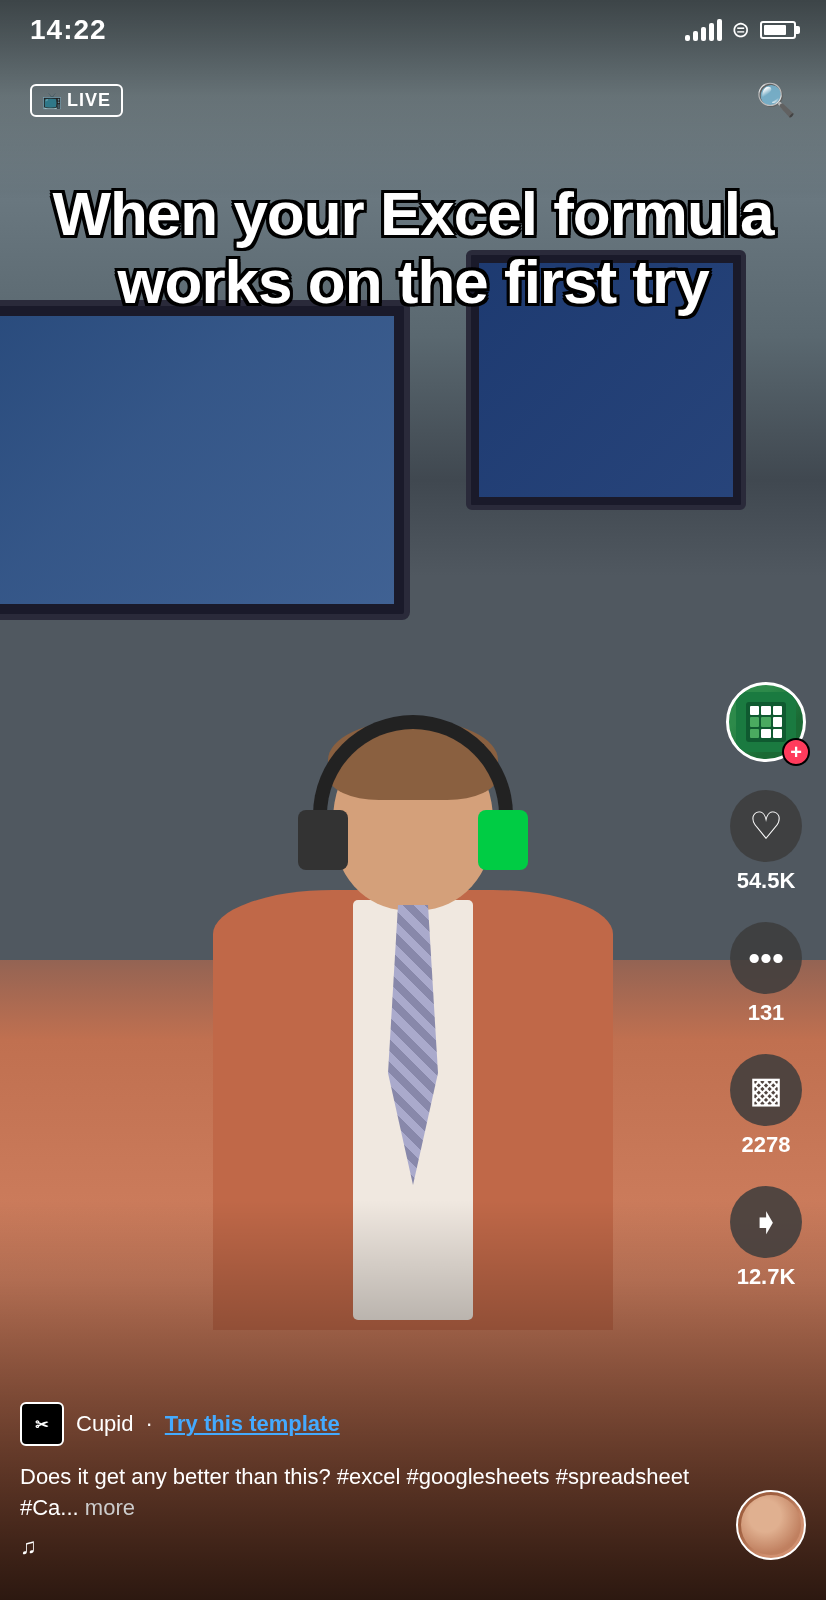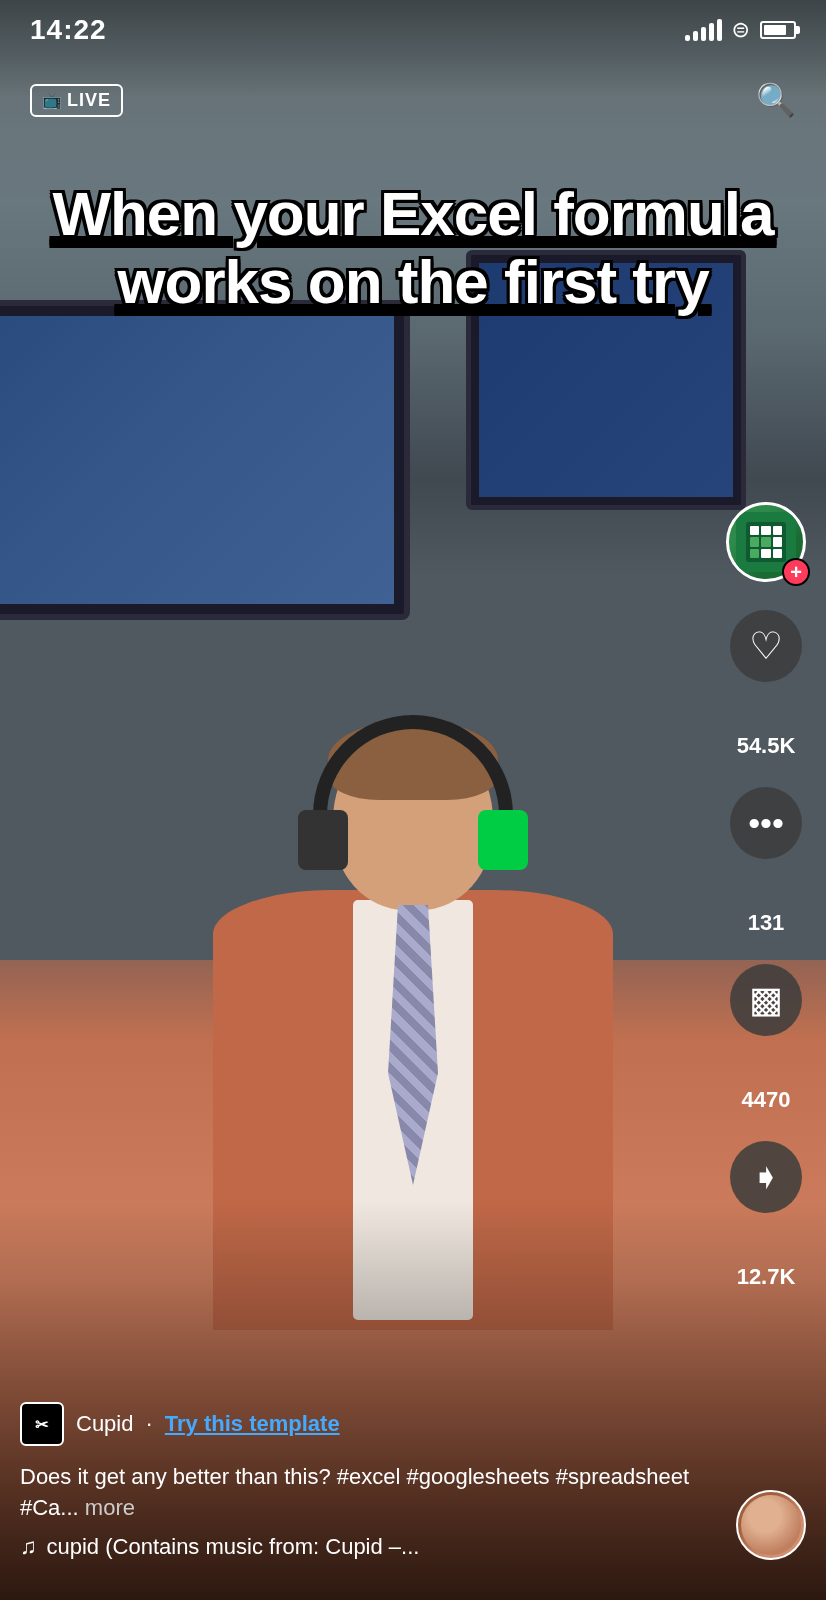--- a/index.html
+++ b/index.html
@@ -332,21 +332,20 @@
 
     
     .video-caption {
       position: absolute;
       top: 180px;
       left: 0;
       right: 0;
       text-align: center;
       z-index: 10;
       padding: 0 31px;
-      text-decoration: underline;
     }
     .video-caption-text {
       color: #fff;
       font-size: 62px;
       font-weight: 900;
       line-height: 1.1;
       text-shadow:
         3px 3px 0 #000,
         -3px -3px 0 #000,
         3px -3px 0 #000,
@@ -447,21 +446,20 @@
       background: rgba(60,60,60,0.85);
       display: flex;
       align-items: center;
       justify-content: center;
     }
     .action-count {
       color: #fff;
       font-size: 22px;
       font-weight: 600;
       text-align: center;
-      margin-top: 45px;
     }
 
     
     .heart-shape {
       color: #fff;
       font-size: 38px;
     }
     
     .comment-shape {
       color: #fff;
@@ -670,21 +668,21 @@
     <div class="action-icon-circle">
       <span class="comment-shape">•••</span>
     </div>
     <span class="action-count">131</span>
   </div>
 
   <div class="action-btn">
     <div class="action-icon-circle">
       <span class="bookmark-shape">▩</span>
     </div>
-    <span class="action-count">4470</span>
+    <span class="action-count">2278</span>
   </div>
 
   <div class="action-btn">
     <div class="action-icon-circle">
       <span class="share-shape">➧</span>
     </div>
     <span class="action-count">12.7K</span>
   </div>
 </div>
 
@@ -698,19 +696,18 @@
   </div>
 
 
   <div class="video-desc">
     <span>Does it get any better than this? #excel #googlesheets #spreadsheet #Ca...</span>
     <span class="more-link">more</span>
   </div>
 
   <div class="music-info">
     <span class="music-note">♫</span>
-    <span>cupid (Contains music from: Cupid –...</span>
   </div>
 </div>
 
 <div class="bottom-avatar">
   <div class="bottom-avatar-inner"></div>
 </div>
 
 </body></html>

